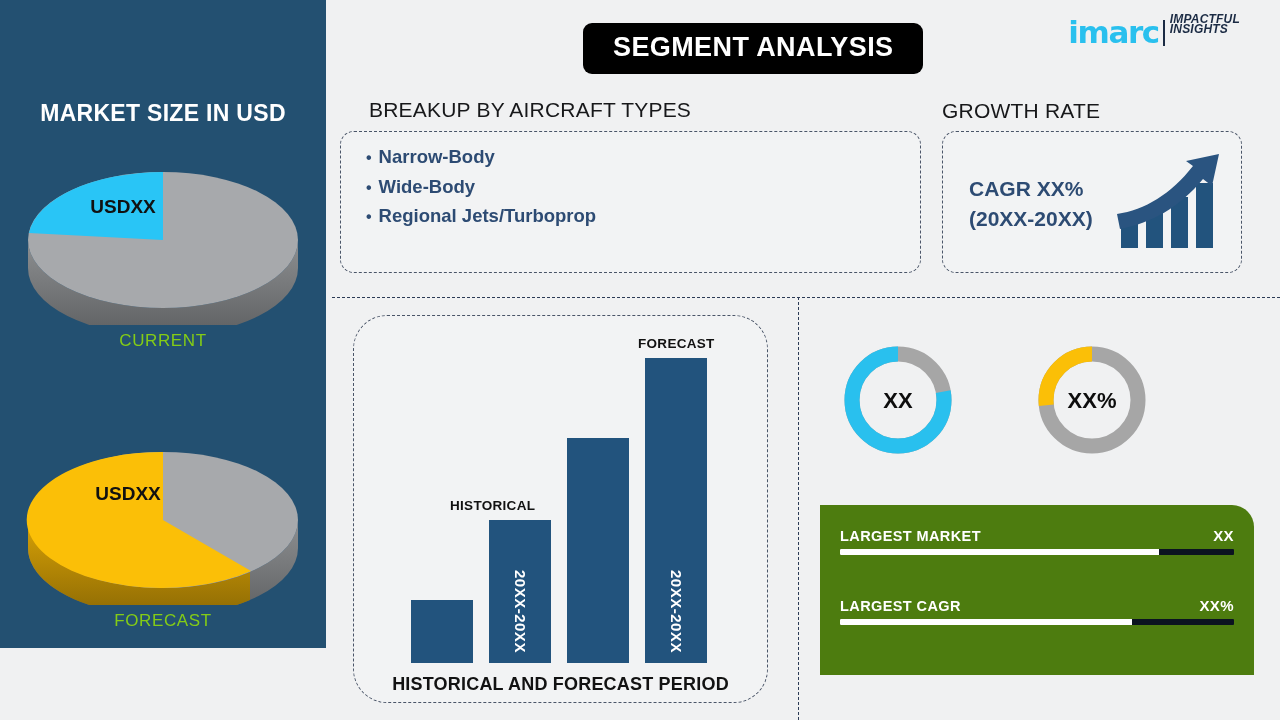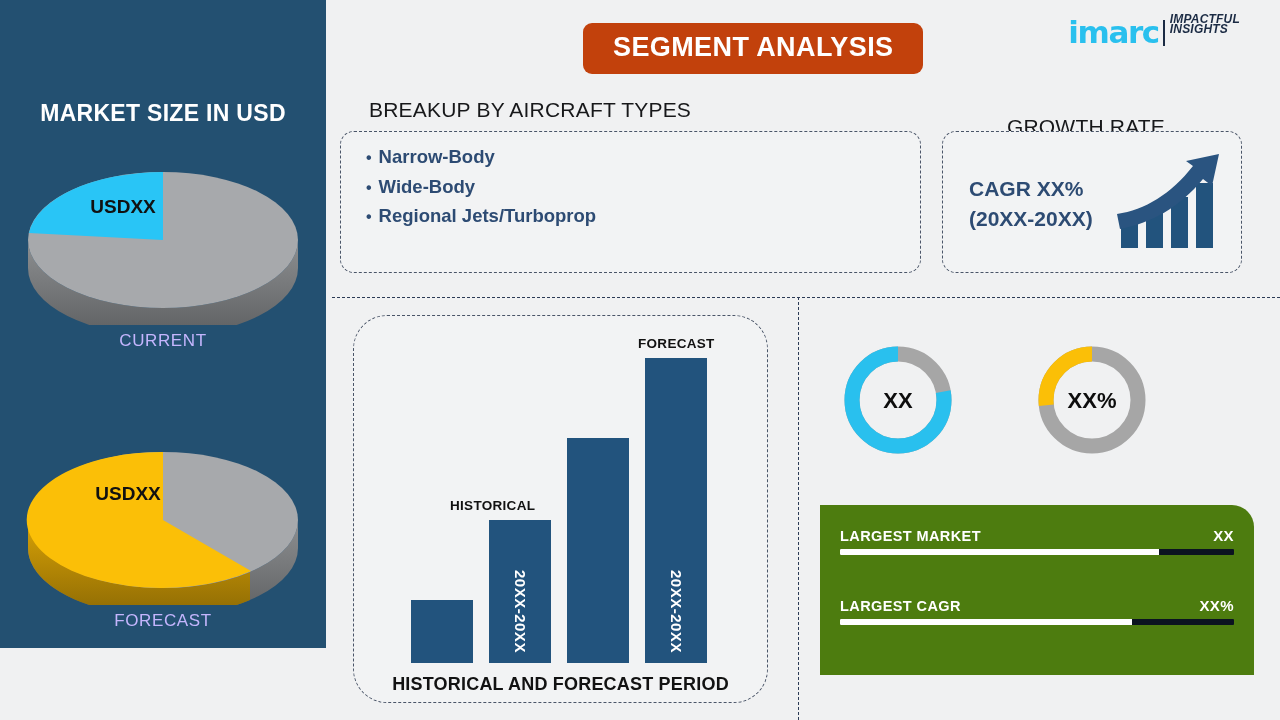--- a/index.html
+++ b/index.html
@@ -17,21 +17,21 @@
   }
   .sidebar-title {
     position: absolute; top: 100px; left: 0; width: 326px;
     text-align: center; color: #ffffff;
     font-size: 23px; font-weight: bold; letter-spacing: .3px;
   }
   .pie-wrap { position: absolute; left: 0; width: 326px; }
   .pie-wrap.top { top: 150px; }
   .pie-wrap.bottom { top: 430px; }
   .pie-caption {
-    text-align: center; color: #c4b5fd; font-size: 17px;
+    text-align: center; color: #84cc16; font-size: 17px;
     font-weight: normal; letter-spacing: .6px; margin-top: 6px;
   }
   .pie-svg { display: block; margin: 0 auto; }
   .pie-label {
     font-size: 19px; font-weight: bold; fill: #111111;
     font-family: "Liberation Sans", sans-serif;
   }
 
   
   .stage {
@@ -46,21 +46,21 @@
   }
   .div-v {
     position: absolute; left: 472px; top: 297px; width: 0; height: 423px;
     border-left: 1.5px dashed #2b3a55;
   }
 
   
   .title-badge {
     position: absolute; left: 257px; top: 23px;
     padding: 9px 30px 11px 30px;
-    background: #c2410c; border-radius: 9px;
+    background: #000000; border-radius: 9px;
     color: #ffffff; font-size: 27px; font-weight: bold; letter-spacing: .4px;
   }
   .logo {
     position: absolute; right: 40px; top: 14px;
     display: flex; align-items: flex-end; gap: 0px;
   }
   .logo-mark {
     font-size: 31px; font-weight: bold; color: #29c0ee;
     letter-spacing: -1.4px; line-height: 1; font-family: "DejaVu Sans", sans-serif;
   }
@@ -69,21 +69,21 @@
     font-size: 12px; font-weight: bold; color: #1b2b44;
     line-height: 10px; letter-spacing: .2px; margin-bottom: 14px; font-style: italic;
   }
 
   
   .sec-head {
     position: absolute; font-size: 21px; font-weight: normal;
     color: #17181a; letter-spacing: .2px;
   }
   .sec-head.breakup { left: 43px; top: 98px; }
-  .sec-head.growth  { left: 616px; top: 115px; width: 288px; text-align: center; }
+  .sec-head.growth  { left: 616px; top: 99px; width: 288px; text-align: left; }
 
   
   .dashed {
     position: absolute; border: 1.6px dashed #4a5568;
     background: #f2f3f4; border-radius: 14px;
   }
   .panel-breakup { left: 14px;  top: 131px; width: 581px; height: 142px; }
   .panel-growth  { left: 616px; top: 131px; width: 300px; height: 142px; }
   .panel-bars    { left: 27px;  top: 315px; width: 415px; height: 388px; border-radius: 34px; }
 

